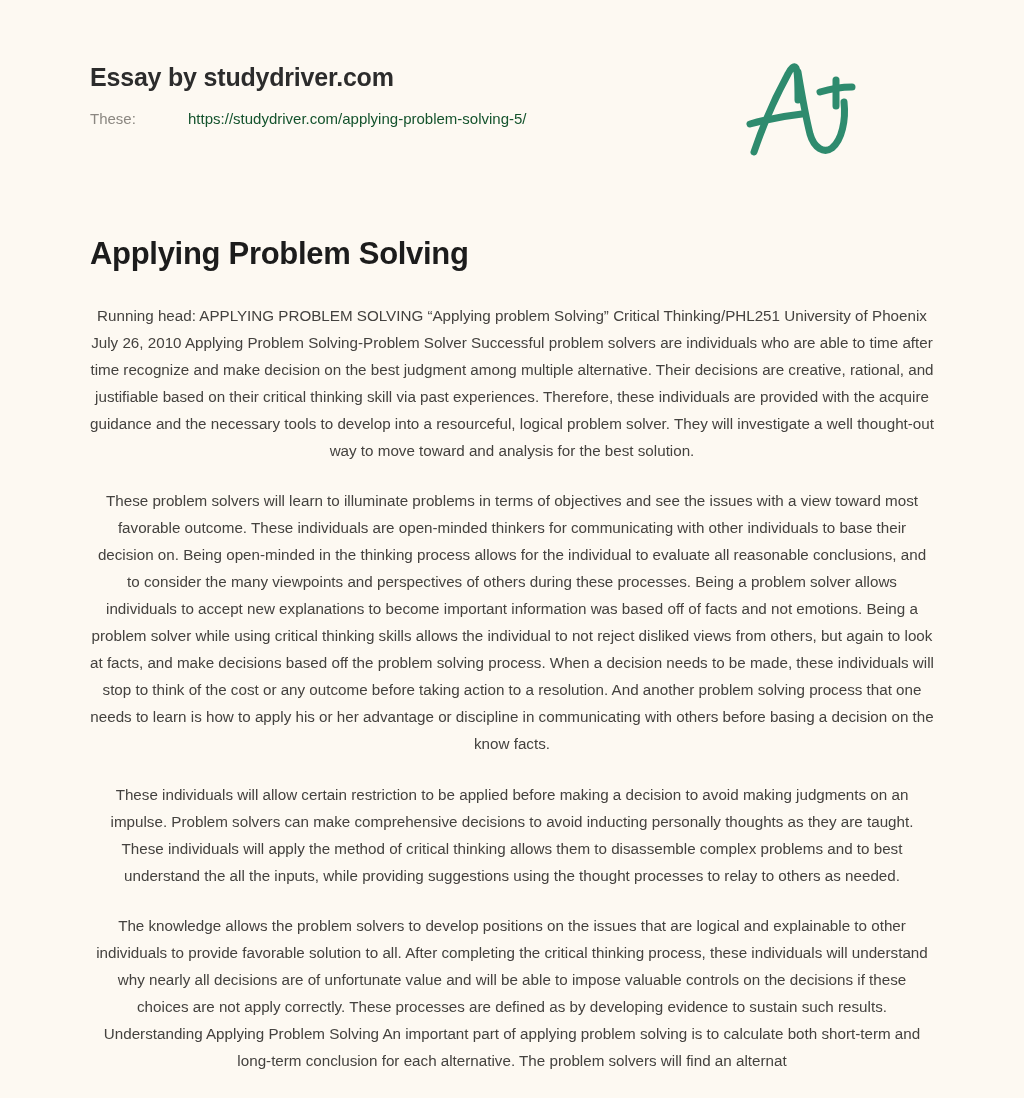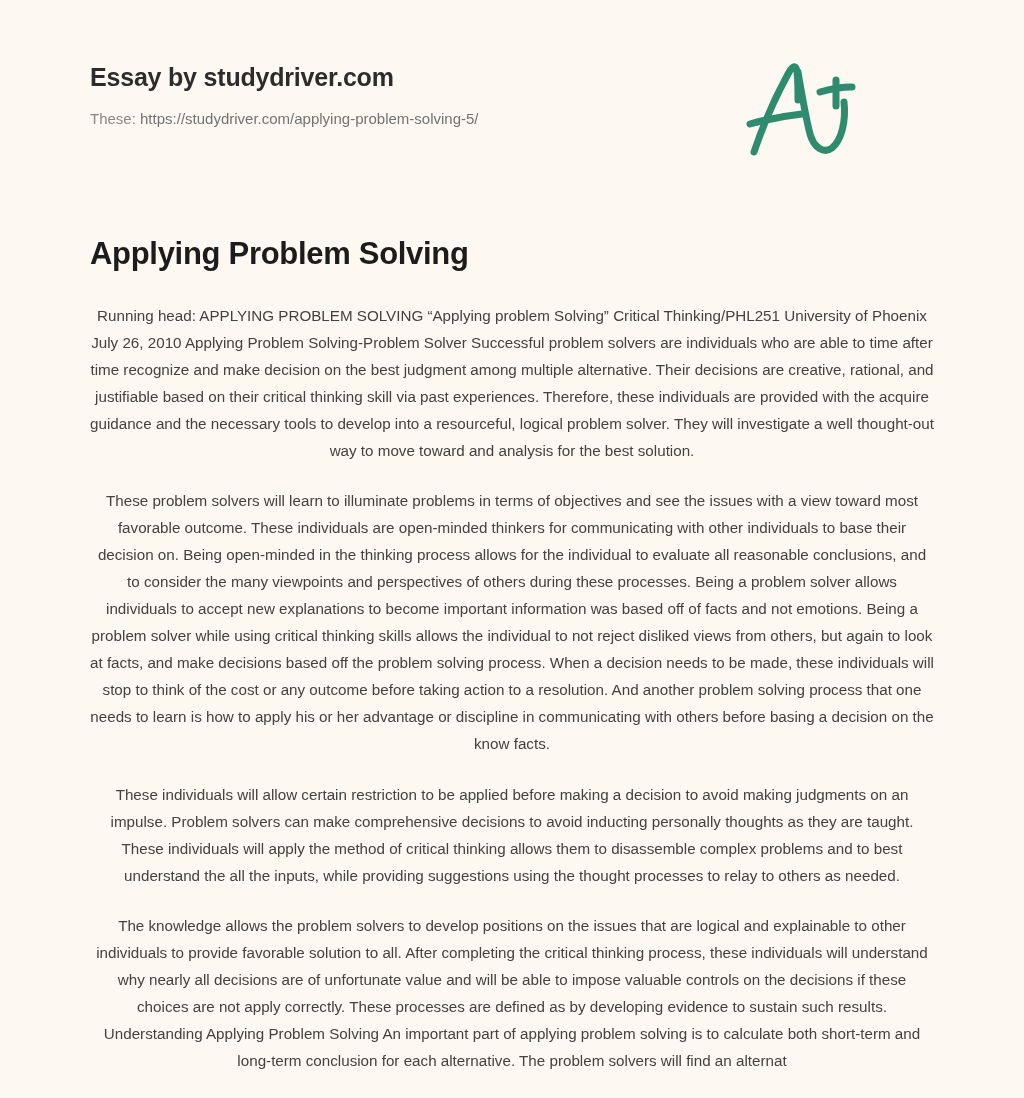--- a/index.html
+++ b/index.html
@@ -47,22 +47,23 @@
     color: #8b8781;
     line-height: 1.3;
     white-space: nowrap;
   }
 
   .source-label {
     color: #8b8781;
   }
 
   .source-url {
-    color: #737373;
+    color: #14532d;
     text-decoration: none;
+    margin-left: 48px;
   }
 
   .logo {
     position: absolute;
     top: 52px;
     right: 68px;
     width: 130px;
     height: 110px;
   }
 

